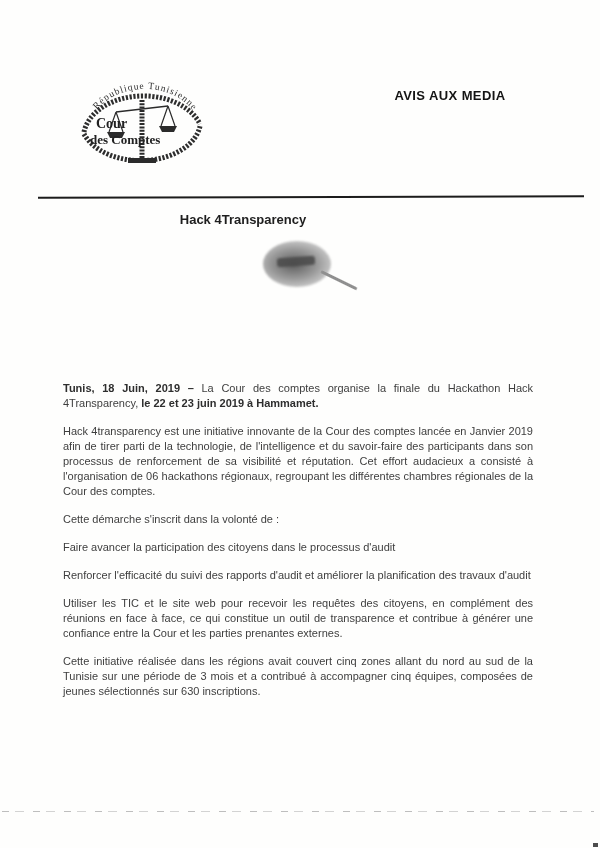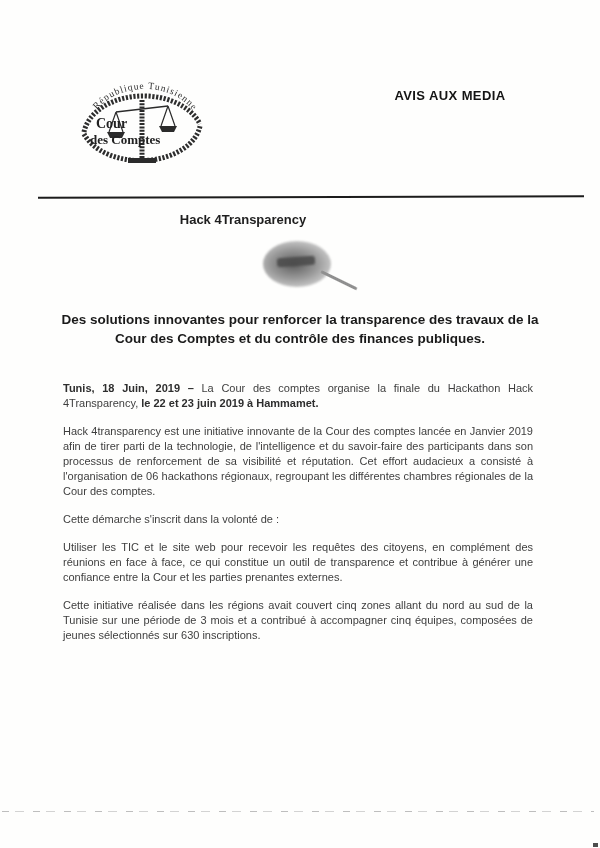--- a/index.html
+++ b/index.html
@@ -96,26 +96,27 @@
   <div class="header-rule"></div>
 
   <div class="event-title">Hack 4Transparency</div>
 
   <div class="hero">
     <div class="lens"></div>
     <div class="lens-core"></div>
     <div class="handle"></div>
   </div>
 
-  <div class="headline">Des solutions innovantes pour renforcer la transparence des travaux de la Cour des Comptes et du contrôle des finances publiques.</div>
 
   <div class="body-text">
     <p><span class="b">Tunis, 18 Juin, 2019 –</span><span> La Cour des comptes organise la finale du Hackathon Hack 4Transparency, </span><span class="b">le 22 et 23 juin 2019 à Hammamet.</span></p>
     <p>Hack 4transparency est une initiative innovante de la Cour des comptes lancée en Janvier 2019 afin de tirer parti de la technologie, de l'intelligence et du savoir-faire des participants dans son processus de renforcement de sa visibilité et réputation. Cet effort audacieux a consisté à l'organisation de 06 hackathons régionaux, regroupant les différentes chambres régionales de la Cour des comptes.</p>
     <p>Cette démarche s'inscrit dans la volonté de :</p>
+    <p>Faire avancer la participation des citoyens dans le processus d'audit</p>
+    <p>Renforcer l'efficacité du suivi des rapports d'audit et améliorer la planification des travaux d'audit</p>
     <p>Utiliser les TIC et le site web pour recevoir les requêtes des citoyens, en complément des réunions en face à face, ce qui constitue un outil de transparence et contribue à générer une confiance entre la Cour et les parties prenantes externes.</p>
     <p>Cette initiative réalisée dans les régions avait couvert cinq zones allant du nord au sud de la Tunisie sur une période de 3 mois et a contribué à accompagner cinq équipes, composées de jeunes sélectionnés sur 630 inscriptions.</p>
   </div>
 
   <div class="scan-line"></div>
   <div class="corner-speck"></div>
 
 </div>
 
 </body></html>

